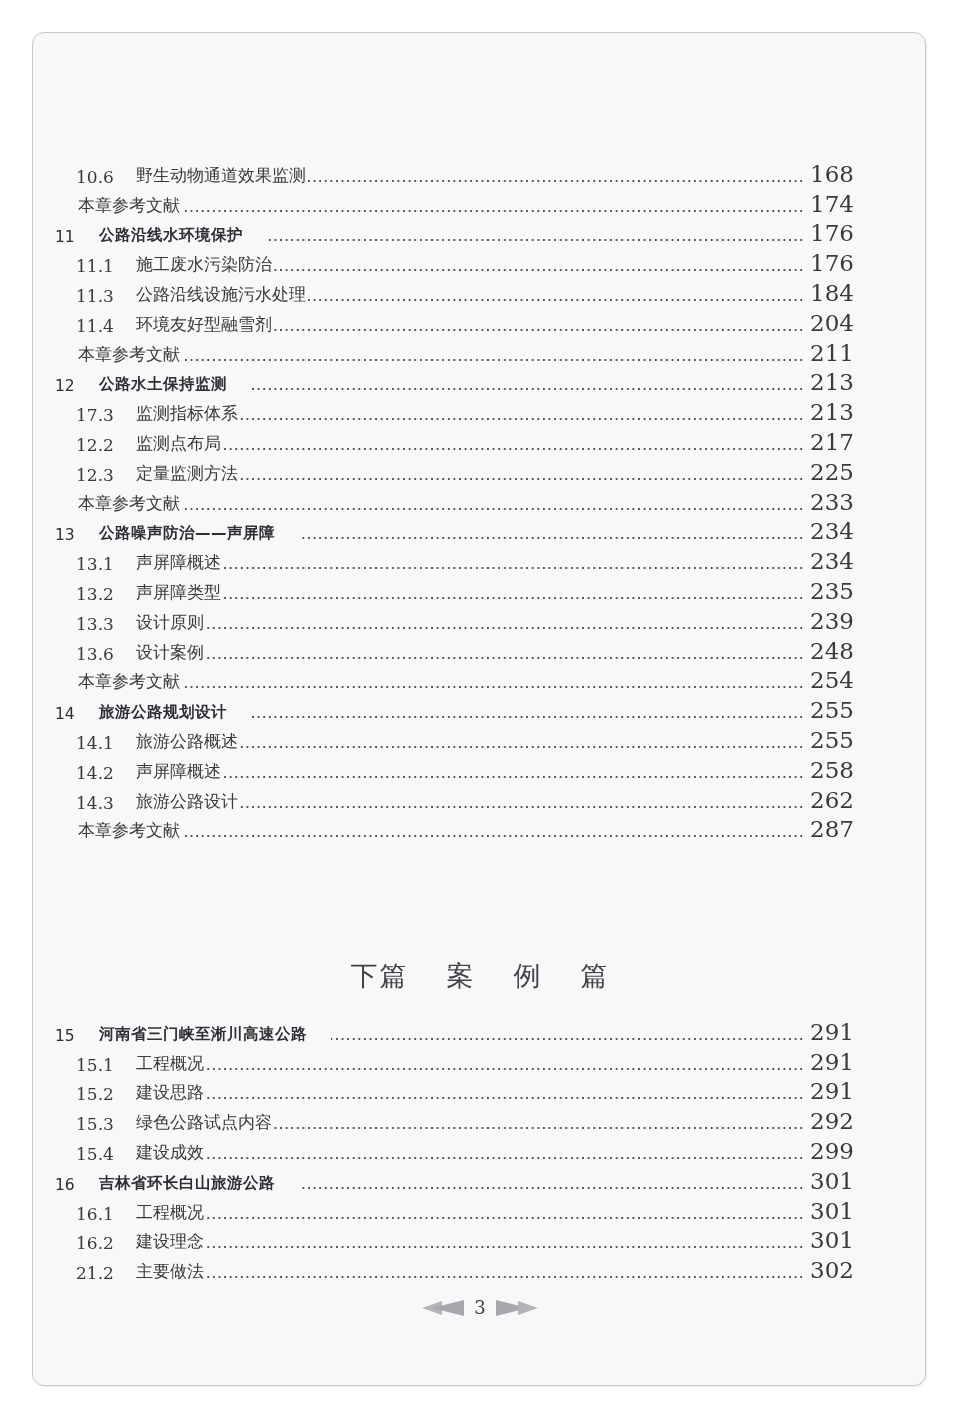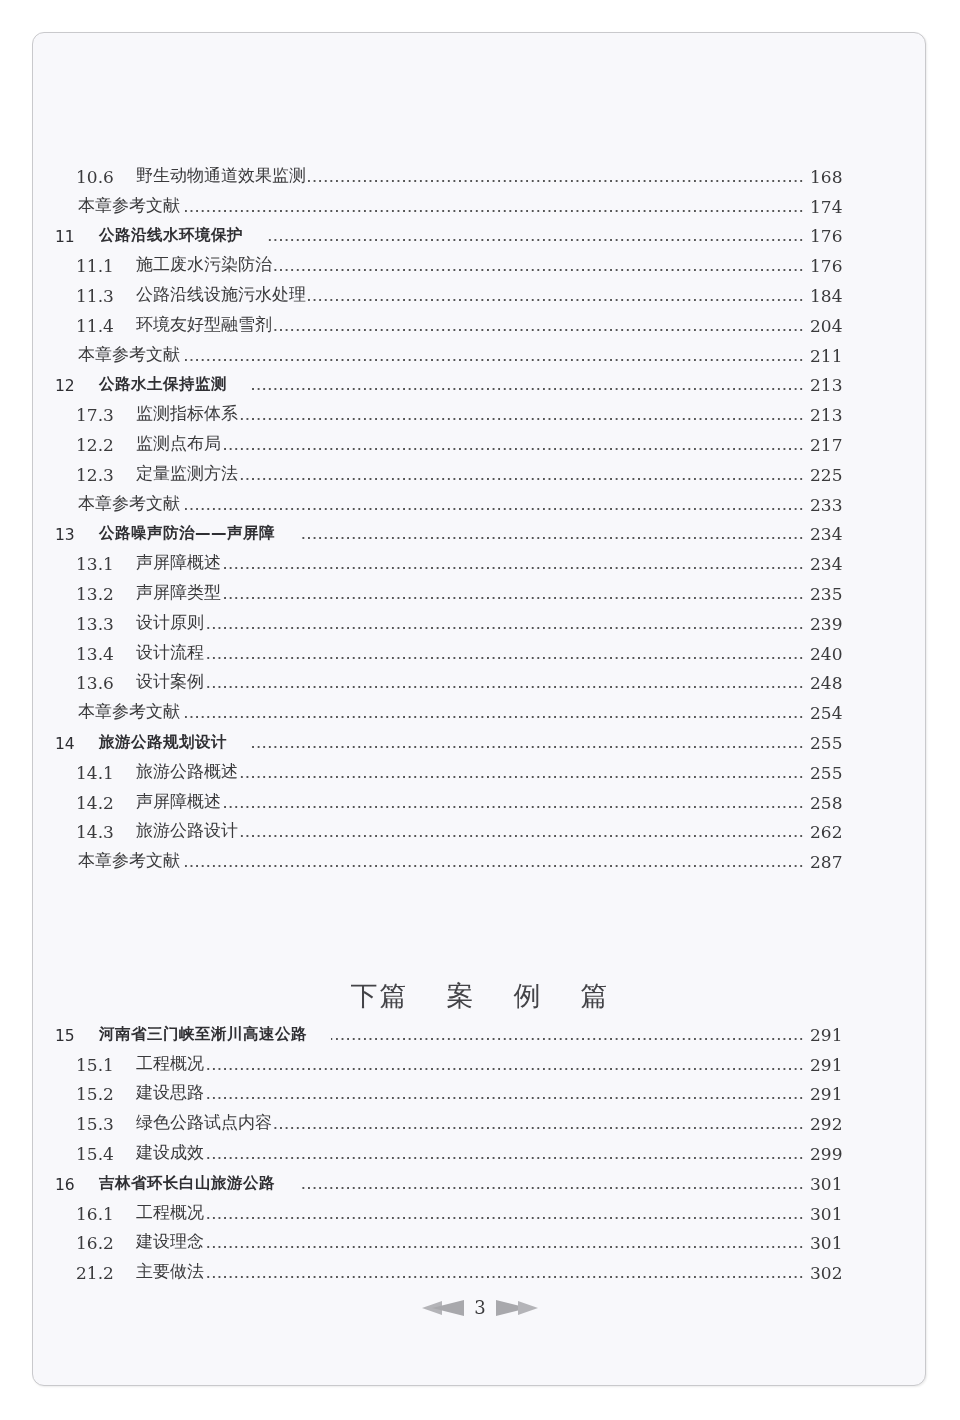--- a/index.html
+++ b/index.html
@@ -57,30 +57,30 @@
       height: 2px;
       background-image: radial-gradient(circle, #555 0.9px, transparent 1.1px);
       background-size: 5.6px 2px;
       background-repeat: repeat-x;
       background-position: right center;
     }
     .toc-row.chapter .leader,
     .toc-row.gap .leader { margin-left: 24px; }
     .page-num {
       width: 40px;
-      text-align: left;
+      text-align: right;
       font-family: "DejaVu Serif", "Liberation Serif", serif;
       font-weight: normal;
-      font-size: 17px;
+      font-size: 23px;
       color: #3a3a3c;
     }
     .part-heading {
       position: absolute;
       left: 0;
-      top: 978px;
+      top: 958px;
       width: 960px;
       text-align: center;
       font-family: "DejaVu Serif", "Liberation Serif", serif;
       font-size: 27px;
       color: #444448;
       letter-spacing: 2px;
     }
     .part-heading span { display: inline-block; }
     .part-heading .w1 { margin-right: 38px; }
     .part-heading .w2 { margin-right: 38px; }
@@ -201,26 +201,20 @@
       <span class="num">13.2</span>
       <span class="title">声屏障类型</span>
       <span class="leader"></span>
       <span class="page-num">235</span>
     </div>
     <div class="toc-row section">
       <span class="num">13.3</span>
       <span class="title">设计原则</span>
       <span class="leader"></span>
       <span class="page-num">239</span>
-    </div>
-    <div class="toc-row section">
-      <span class="num">13.4</span>
-      <span class="title">设计流程</span>
-      <span class="leader"></span>
-      <span class="page-num">240</span>
     </div>
     <div class="toc-row section">
       <span class="num">13.6</span>
       <span class="title">设计案例</span>
       <span class="leader"></span>
       <span class="page-num">248</span>
     </div>
     <div class="toc-row ref">
       <span class="title">本章参考文献</span>
       <span class="leader"></span>

